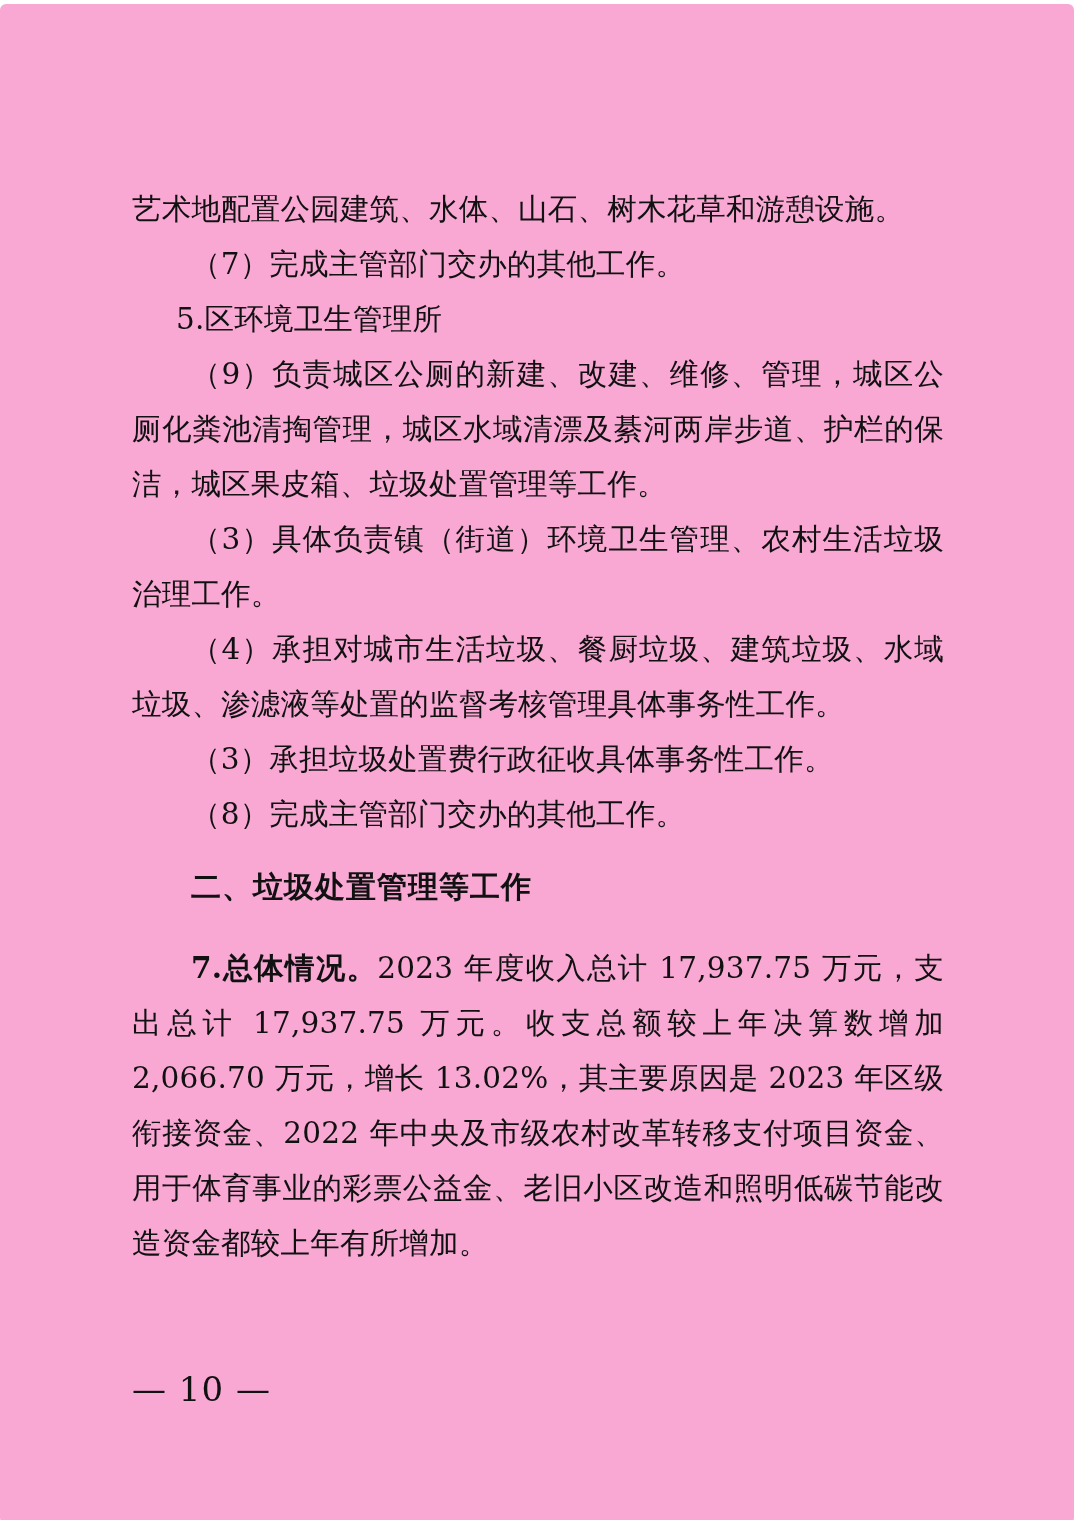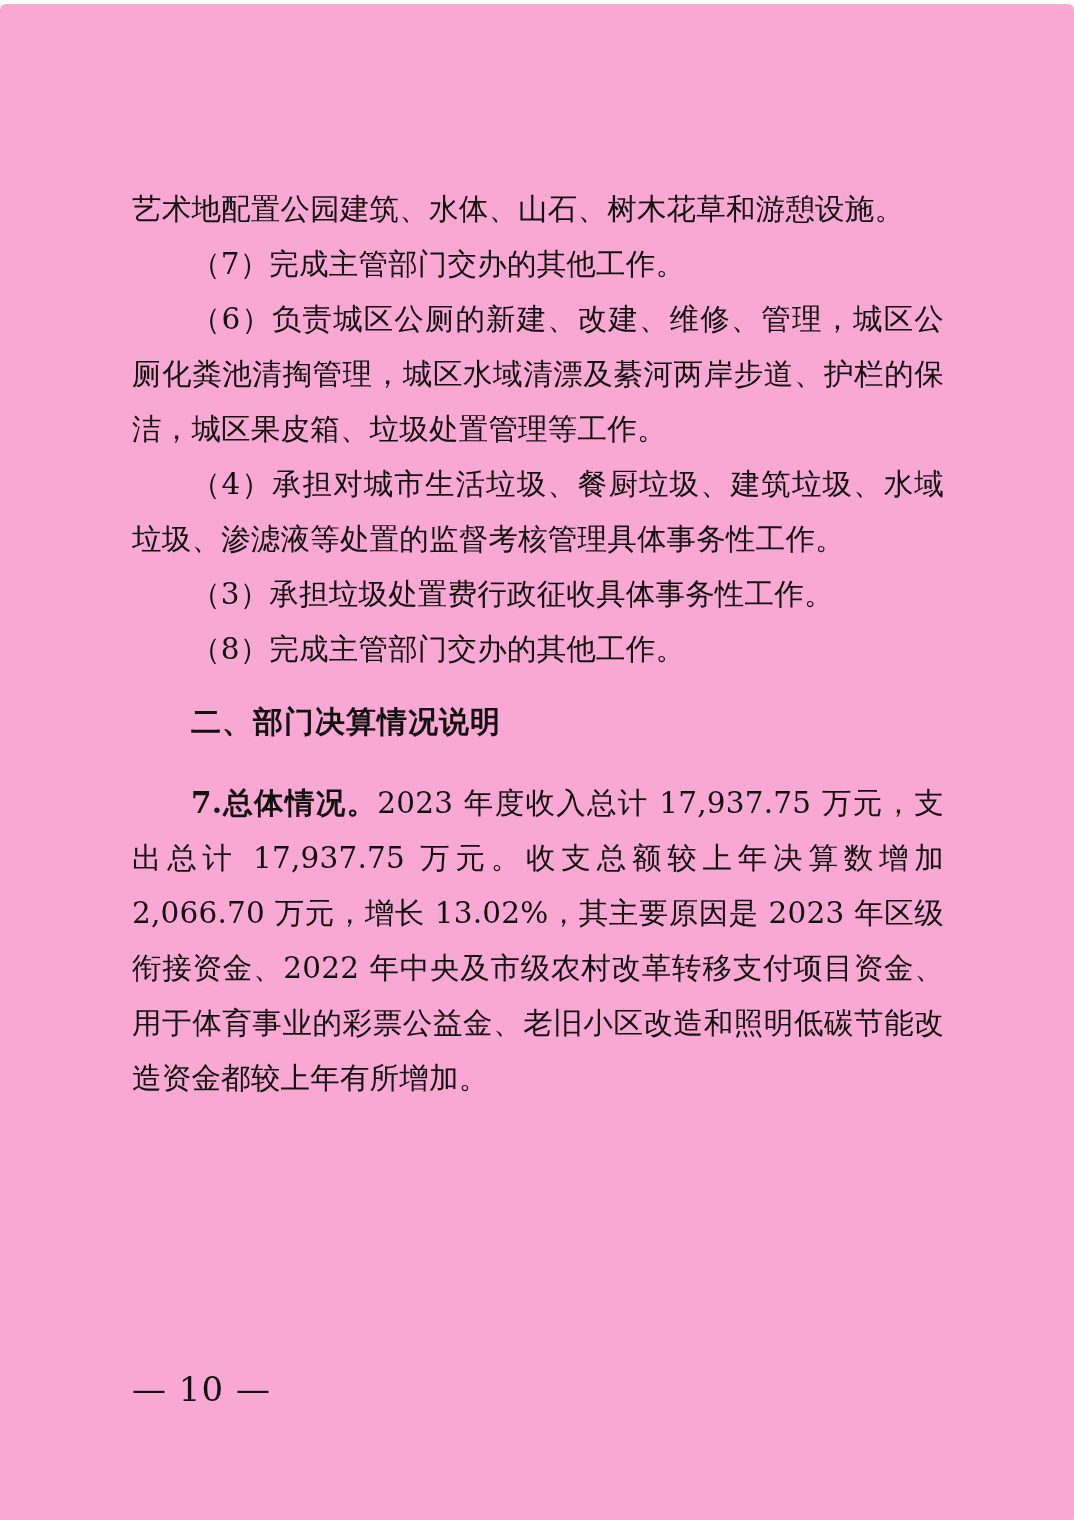--- a/index.html
+++ b/index.html
@@ -63,28 +63,30 @@
   }
 </style>
 </head>
 <body>
 
 <div class="page">
   <div class="content">
 
     <p class="flush">艺术地配置公园建筑、水体、山石、树木花草和游憩设施。</p>
     <p class="indent">（7）完成主管部门交办的其他工作。</p>
-    <p class="indent">（6）负责城区公厕的新建、改建、维修、管理，城区公厕化粪池清掏管理，城区水域清漂及綦河两岸步道、护栏的保洁，城区果皮箱、垃圾处置管理等工作。</p>
+    <p class="indent-half">5.区环境卫生管理所</p>
+    <p class="indent">（9）负责城区公厕的新建、改建、维修、管理，城区公厕化粪池清掏管理，城区水域清漂及綦河两岸步道、护栏的保洁，城区果皮箱、垃圾处置管理等工作。</p>
+    <p class="indent">（3）具体负责镇（街道）环境卫生管理、农村生活垃圾治理工作。</p>
     <p class="indent">（4）承担对城市生活垃圾、餐厨垃圾、建筑垃圾、水域垃圾、渗滤液等处置的监督考核管理具体事务性工作。</p>
     <p class="indent">（3）承担垃圾处置费行政征收具体事务性工作。</p>
     <p class="indent">（8）完成主管部门交办的其他工作。</p>
 
     <div class="spacer-sm"></div>
 
-    <p class="heading">二、部门决算情况说明</p>
+    <p class="heading">二、垃圾处置管理等工作</p>
 
     <div class="spacer-md"></div>
 
     <p class="indent"><span class="bold-lead">7.总体情况。</span><span>2023 年度收入总计 17,937.75 万元，支出总计 17,937.75 万元。收支总额较上年决算数增加 2,066.70 万元，增长 13.02%，其主要原因是 2023 年区级衔接资金、2022 年中央及市级农村改革转移支付项目资金、用于体育事业的彩票公益金、老旧小区改造和照明低碳节能改造资金都较上年有所增加。</span></p>
 
   </div>
 
   <div class="footer">— 10 —</div>
 </div>
 

